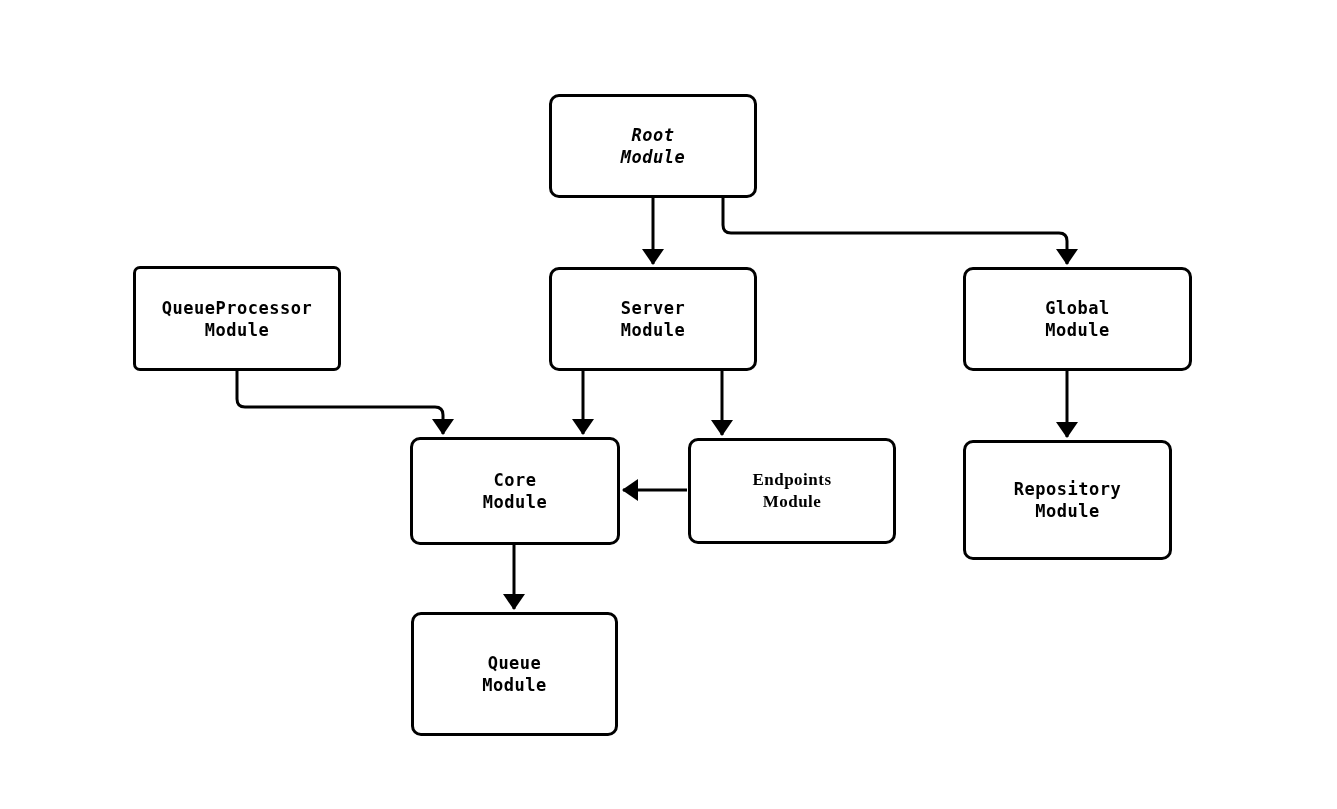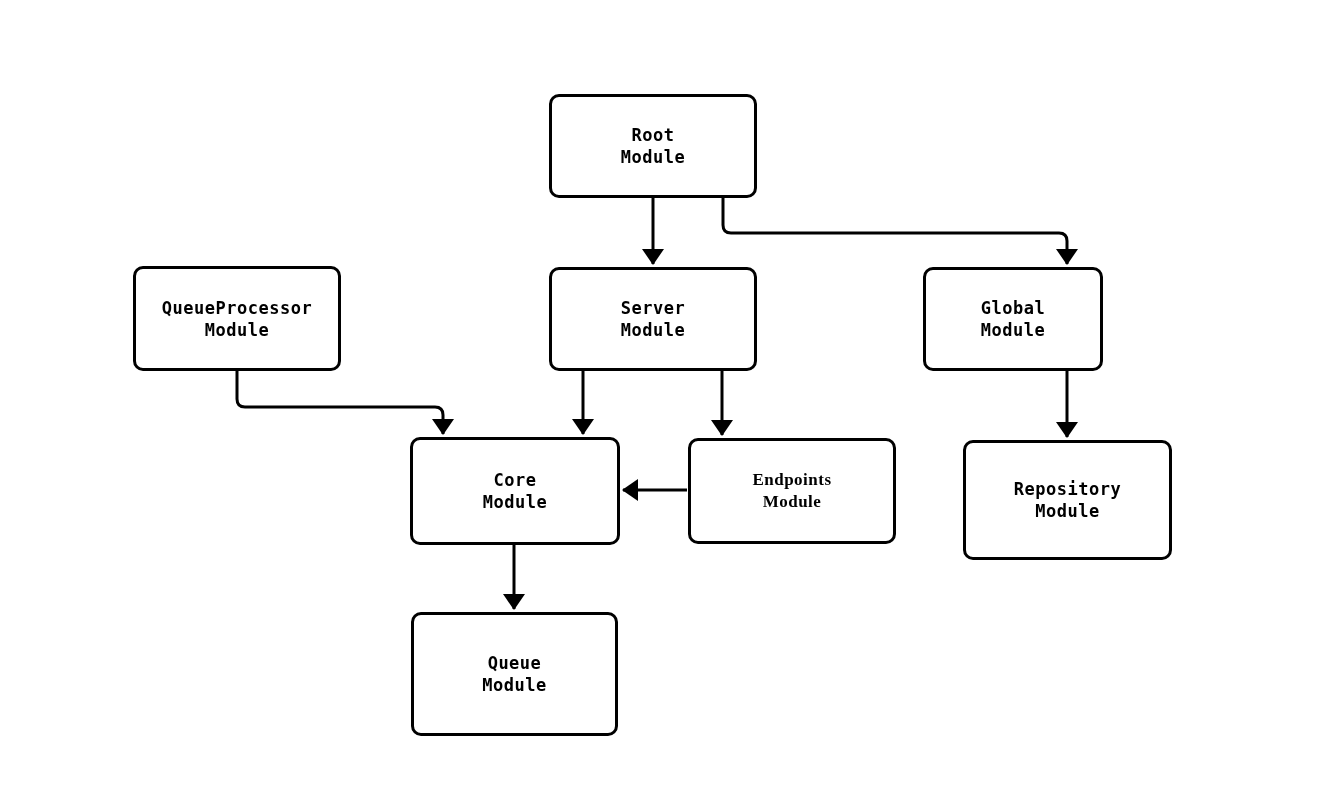--- a/index.html
+++ b/index.html
@@ -40,24 +40,24 @@
   .node-label {
     white-space: pre-line;
     text-align: center;
     font-size: 17px;
     font-weight: bold;
     line-height: 22px;
     color: #000000;
     letter-spacing: 0.5px;
   }
   
-  .node-root          { left: 549px;  top: 94px;  width: 208px; height: 104px; }
-  .node-queueprocessor{ left: 133px;  top: 266px; width: 208px; height: 105px; }
+  .node-root          { left: 549px;  top: 94px;  width: 208px; height: 104px; font-style: italic; }
+  .node-queueprocessor{ left: 133px;  top: 266px; width: 208px; height: 105px; border-radius: 7px; }
   .node-server        { left: 549px;  top: 267px; width: 208px; height: 104px; }
-  .node-global        { left: 923px;  top: 267px; width: 180px; height: 104px; }
+  .node-global        { left: 963px;  top: 267px; width: 229px; height: 104px; }
   .node-core          { left: 410px;  top: 437px; width: 210px; height: 108px; }
   .node-endpoints     { left: 688px;  top: 438px; width: 208px; height: 106px; font-family: Liberation Serif, serif; }
   .node-repository    { left: 963px;  top: 440px; width: 209px; height: 120px; }
   .node-queue         { left: 411px;  top: 612px; width: 207px; height: 124px; }
 </style>
 </head>
 <body>
 
 <div class="canvas">
 

